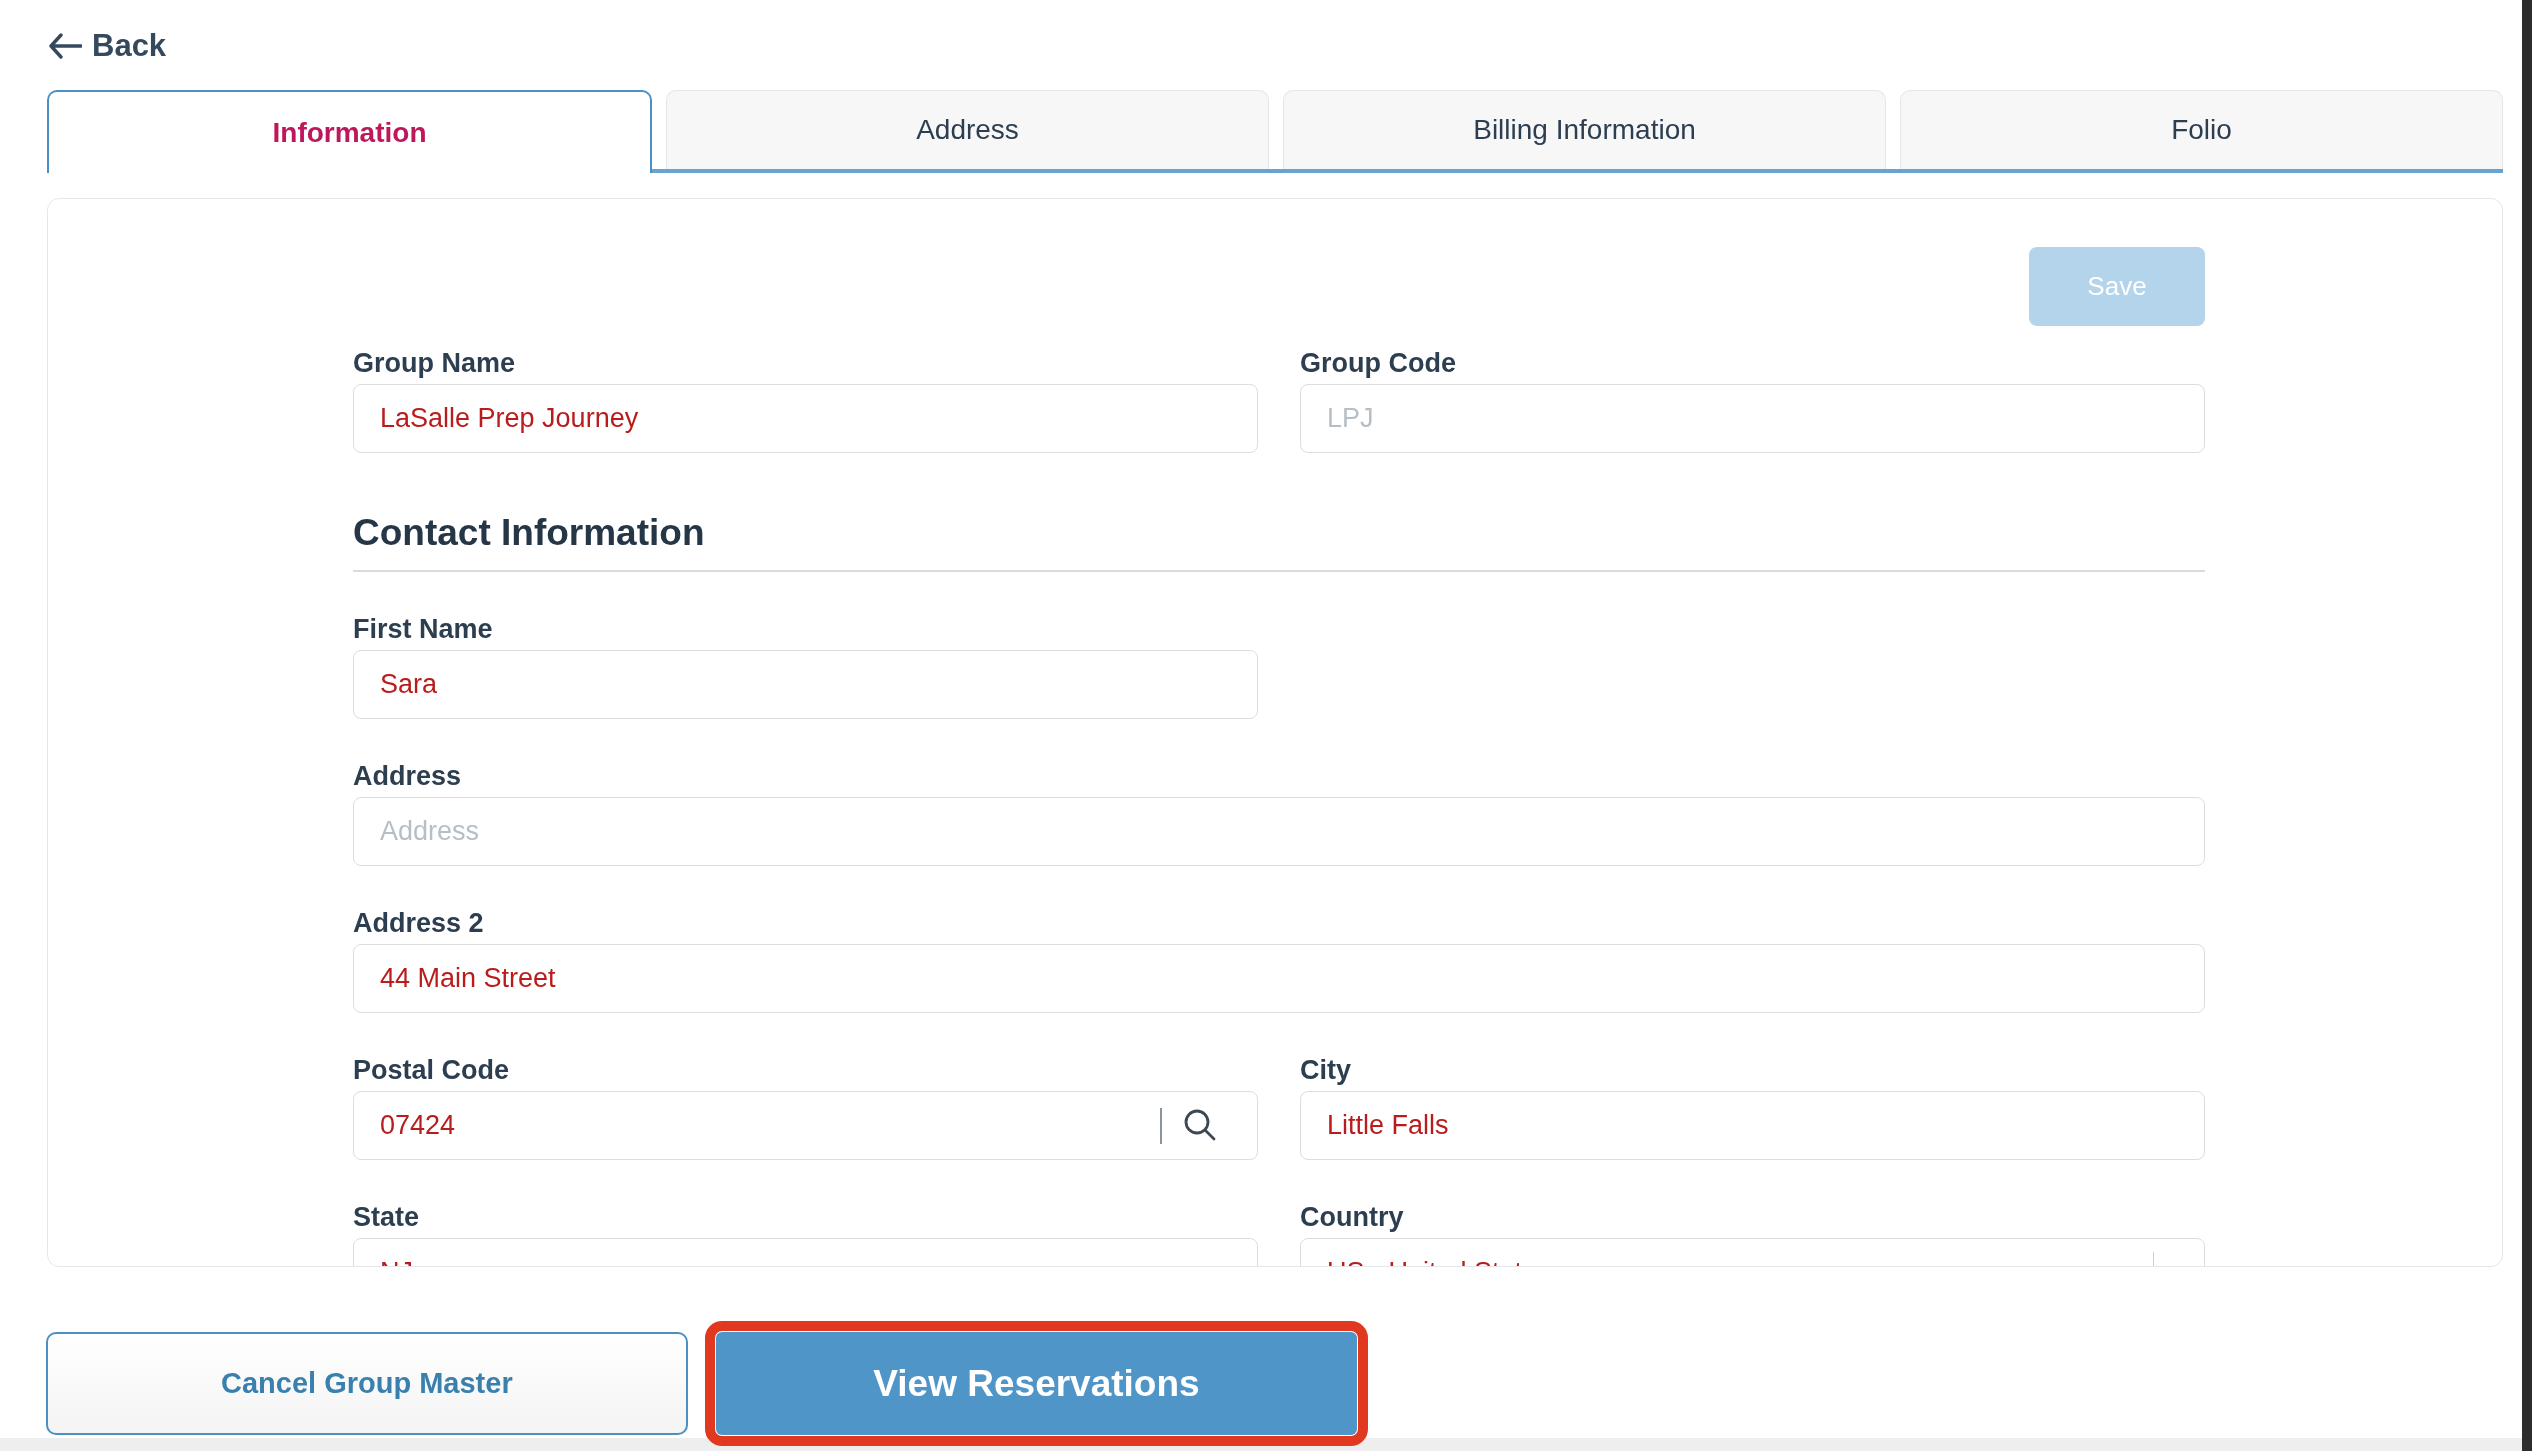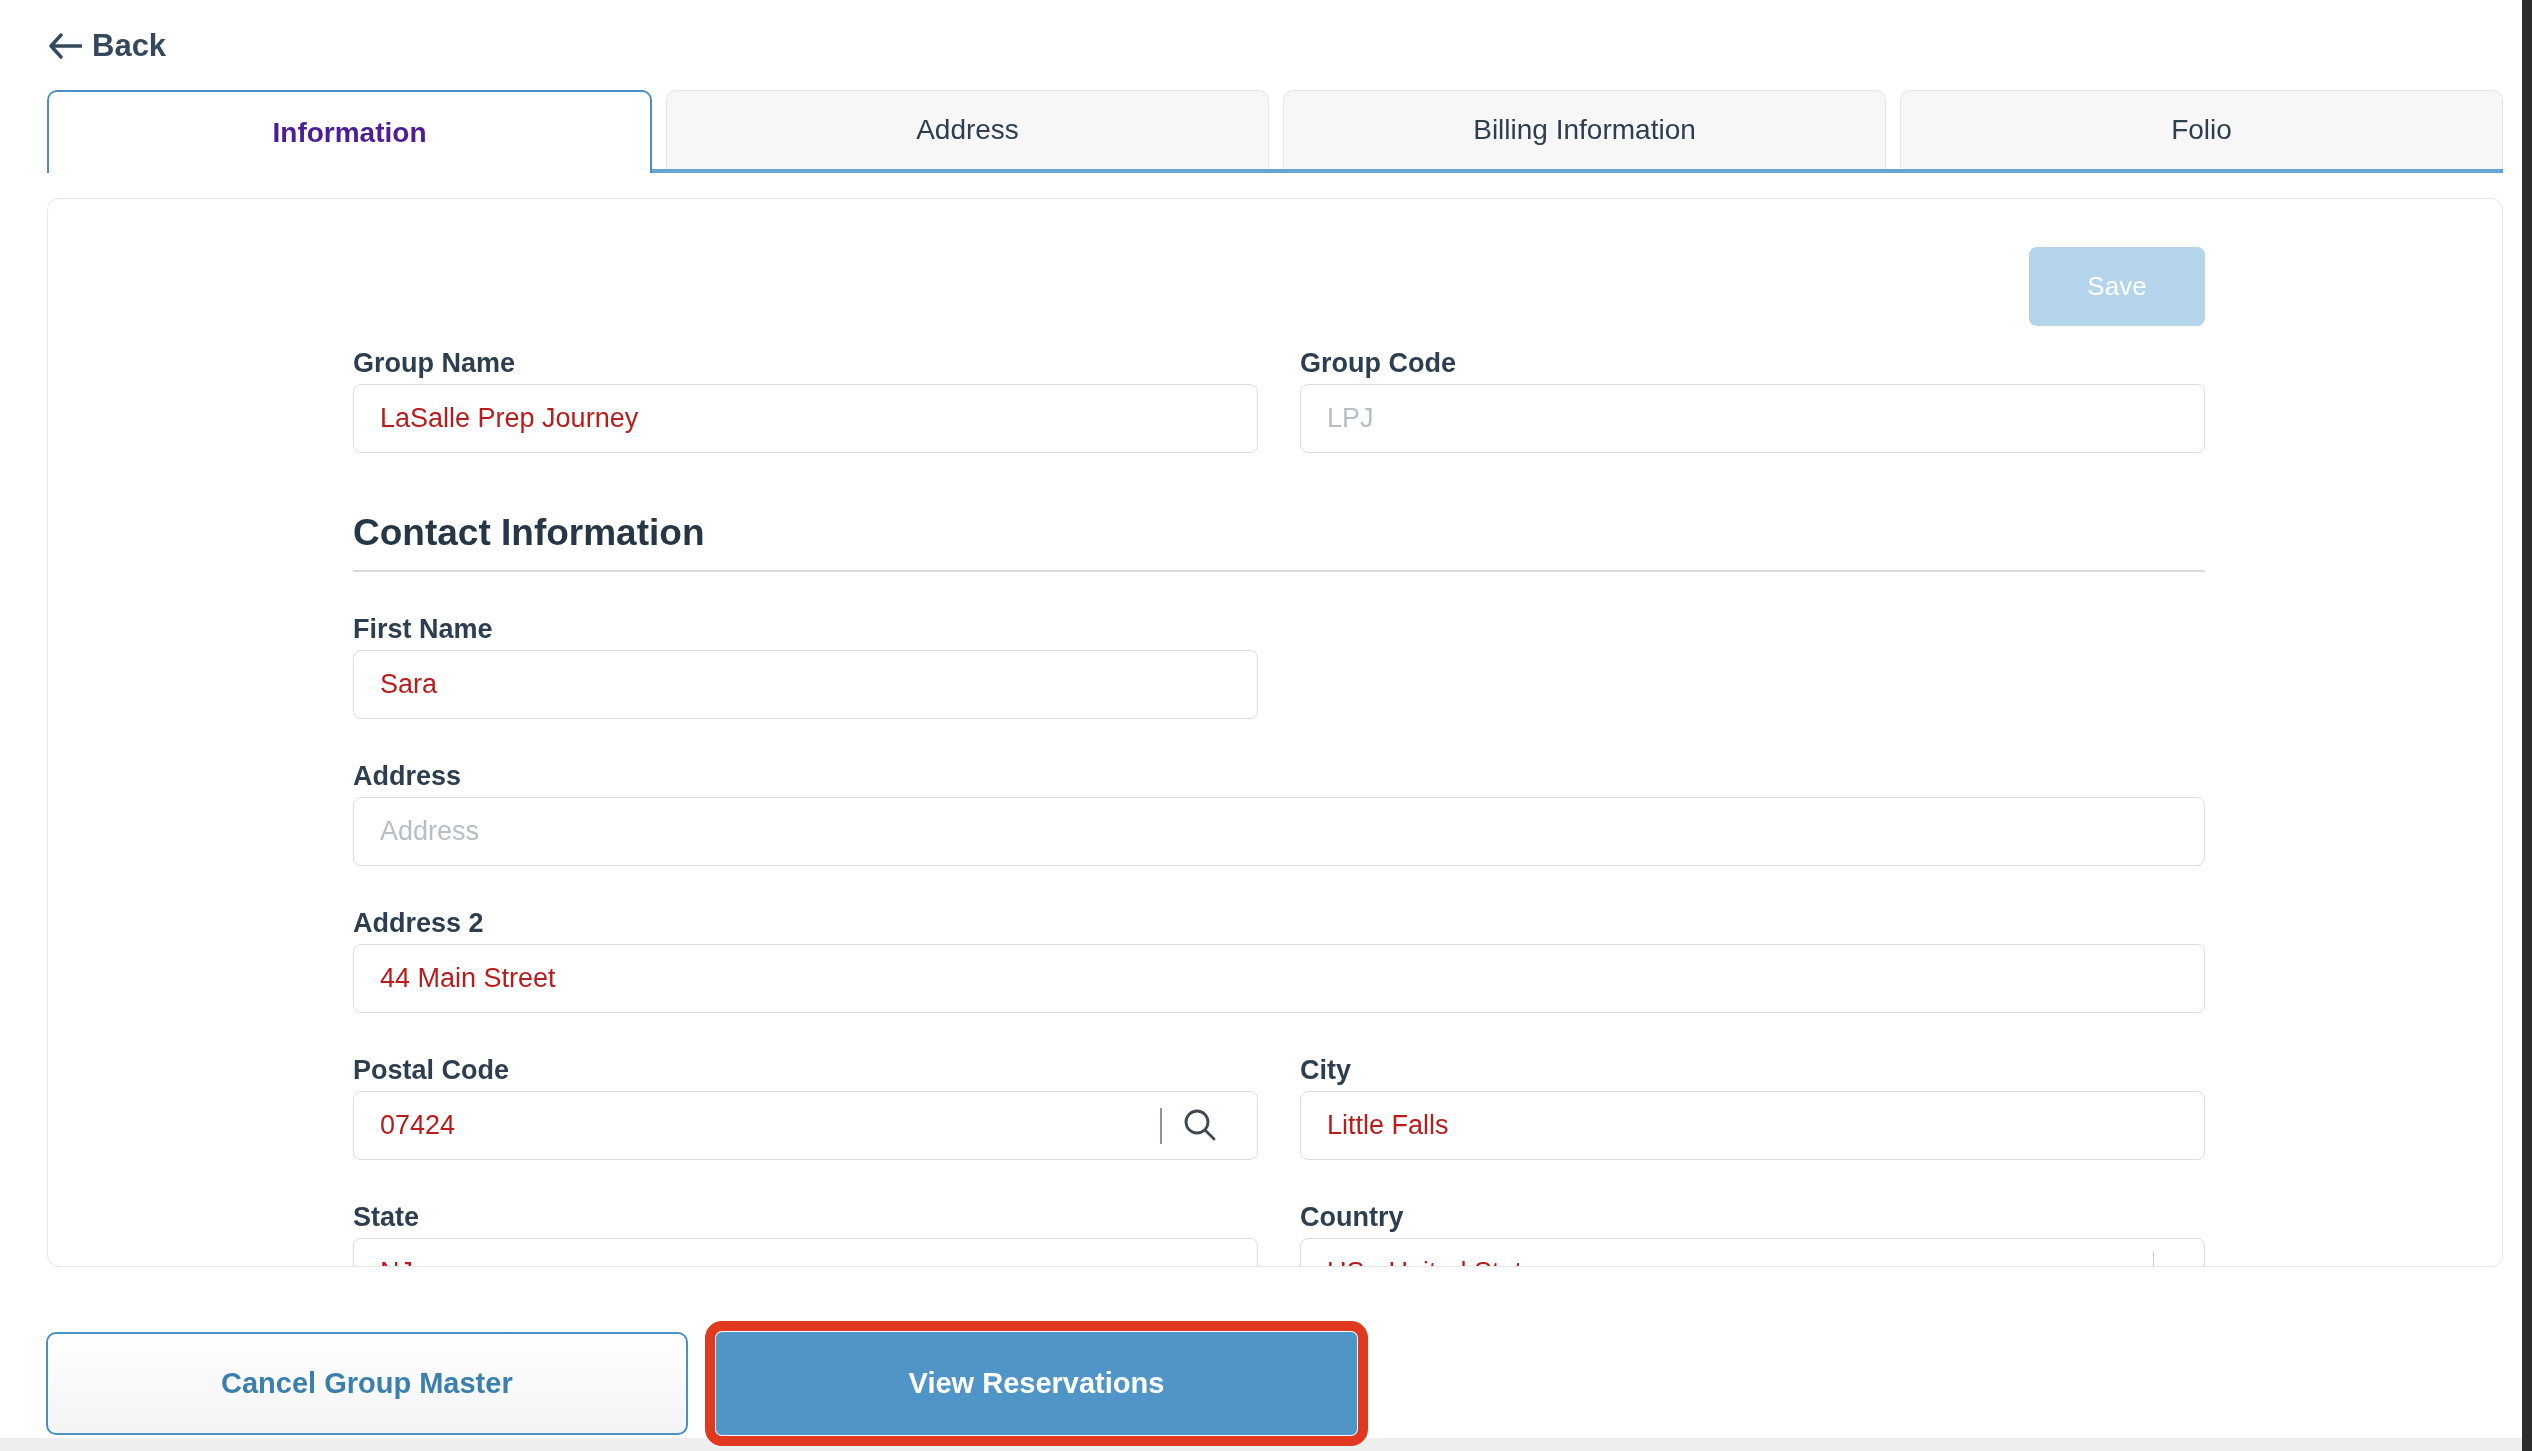--- a/index.html
+++ b/index.html
@@ -23,21 +23,21 @@
           font-size:31px; font-weight:600; color:#35495e; cursor:pointer; z-index:5; }
   .back svg { display:block; }
 
   
   .tabs { position:absolute; top:90px; left:47px; width:2456px; height:83px; display:flex; gap:14px; align-items:flex-start; }
   .tabs::after { content:""; position:absolute; left:604px; right:0; bottom:0; height:4px; background:#68a4d2; z-index:0; }
   .tab { flex:1; display:flex; align-items:center; justify-content:center;
          border-radius:10px 10px 0 0; font-size:28px; position:relative; z-index:1; cursor:pointer; }
   .tab.inactive { height:79px; background:#f7f7f8; border:1px solid #e3e6ea; border-bottom:none; color:#2c3e50; }
   .tab.active { height:83px; background:#ffffff; border:2px solid #4a90c4; border-bottom:none;
-                color:#4c1d95; font-weight:700; }
+                color:#be185d; font-weight:700; }
 
   
   .panel { position:absolute; top:198px; left:47px; width:2456px; height:1069px;
            background:#fff; border:1px solid #e5e7ea; border-radius:12px; overflow:hidden; z-index:2; }
   .panel-inner { padding:0 297px 0 305px; }
 
   .save-row { display:flex; justify-content:flex-end; margin-top:48px; }
   .btn-save { width:176px; height:79px; background:#b3d4ea; color:#ffffff; font-size:26px;
               border:none; border-radius:8px; font-family:inherit; }
 
@@ -59,21 +59,21 @@
   .country-wrap { position:relative; }
   .country-wrap .sel-divider { position:absolute; right:51px; top:14px; width:1.5px; height:42px; background:#c9ced3; }
 
   
   .footer { position:absolute; top:1332px; left:46px; width:1981px;
             display:grid; grid-template-columns:1fr 1fr 1fr; column-gap:28px; z-index:10; }
   .btn-outline { height:103px; background:linear-gradient(#ffffff, #f4f4f5);
                  border:2px solid #4a90c4; border-radius:10px; color:#3a80ae;
                  font-size:29px; font-weight:600; font-family:inherit; cursor:pointer; }
   .btn-view { height:103px; background:#4f95c7; border:none; border-radius:6px;
-              color:#ffffff; font-size:29px; font-weight:600; font-family:inherit; cursor:pointer;
+              color:#ffffff; font-size:37px; font-weight:600; font-family:inherit; cursor:pointer;
               outline:10px solid #e0391f; outline-offset:1px; }
 </style>
 </head>
 <body>
 
 <div class="dark-edge"></div>
 <div class="bottom-strip"></div>
 
 <div class="back">
   <span>

